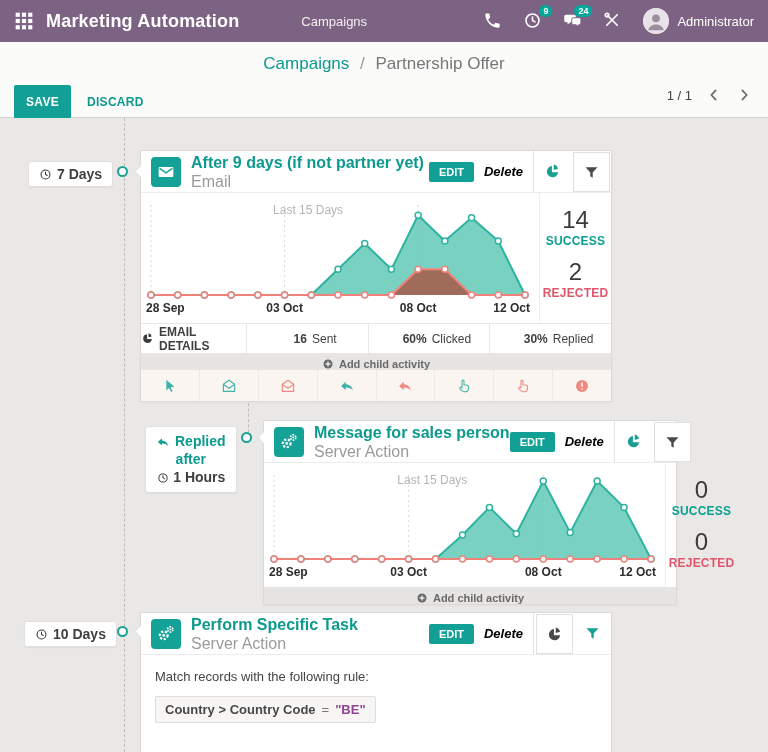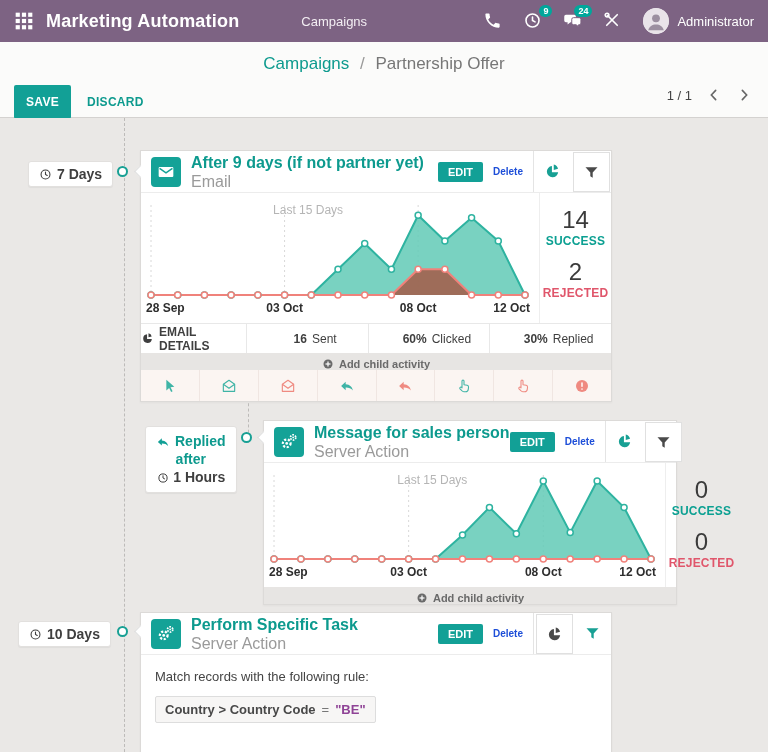--- a/index.html
+++ b/index.html
@@ -57,21 +57,21 @@
   .card-head { height:42px; display:flex; align-items:center; border-bottom:1px solid #ececec; }
   .type-icon { width:30px; height:30px; background:#14a297; border-radius:4px; margin:0 10px;
                display:flex; align-items:center; justify-content:center; flex:0 0 auto; }
   .type-icon svg { width:22px; height:22px; }
   .head-titles { line-height:15px; }
   .card-title { font-size:16px; font-weight:bold; color:#0d9a8e; white-space:nowrap; }
   .card-sub { font-size:16px; color:#9a9a9a; margin-top:4px; }
   .head-actions { margin-left:auto; display:flex; align-items:center; gap:10px; padding-right:10px; }
   .btn-edit { background:#12a096; color:#fff; border:none; font-size:11px; font-weight:bold;
               padding:4px 10px; border-radius:2px; cursor:pointer; }
-  .lnk-delete { color:#1d4ed8; font-size:10px; font-weight:bold; cursor:pointer; }
+  .lnk-delete { color:#000000; font-size:13px; font-weight:bold; cursor:pointer;font-style:italic; }
   .head-tabs { display:flex; align-self:stretch; border-left:1px solid #e4e4e4; }
   .tab { width:37px; display:flex; align-items:center; justify-content:center; cursor:pointer; }
   .tab svg { width:17px; height:17px; }
   .tab-active { color:#18a094; }
   .tab-inactive { color:#4a4a4a; border:1px solid #e0e0e0; margin:1px 1px 0 2px; background:#fff; }
 
   .chart-row { display:flex; }
   .chart-box { flex:1 1 auto; }
   .stats-col { width:72px; border-left:1px solid #eee; text-align:center; padding-top:13px; flex:0 0 auto; }
   .stat-num { font-size:24px; color:#3b3b3b; }
@@ -275,21 +275,21 @@
       </span>
     <span class="t-teal">after</span>
     <span class="t-dark">
         <span class="clock"><svg viewBox="0 0 24 24" width="12" height="12">
             <use href="#sym-clock"></use>
           </svg></span>
       <span>1 Hours</span>
       </span>
   </div>
 
-  <div class="trigger-box" style="left:18px; top:503px;">
+  <div class="trigger-box" style="left:24px; top:503px;">
     <span class="clock"><svg viewBox="0 0 24 24" width="13" height="13">
           <use href="#sym-clock"></use>
         </svg></span>
     <span>10 Days</span>
   </div>
 
   <div class="connector" style="left:117px; top:48px;"></div>
   <div class="connector" style="left:241px; top:314px;"></div>
   <div class="connector" style="left:117px; top:508px;"></div>
   <div class="notch" style="left:136px; top:49px;"></div>

